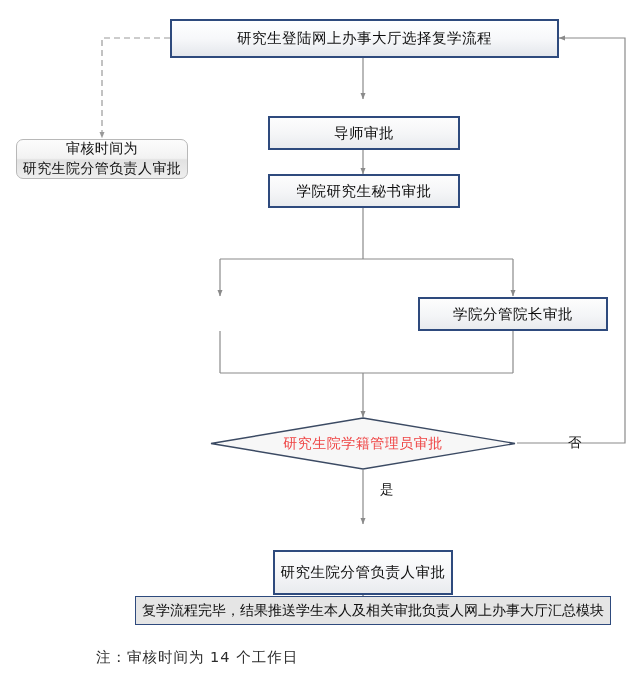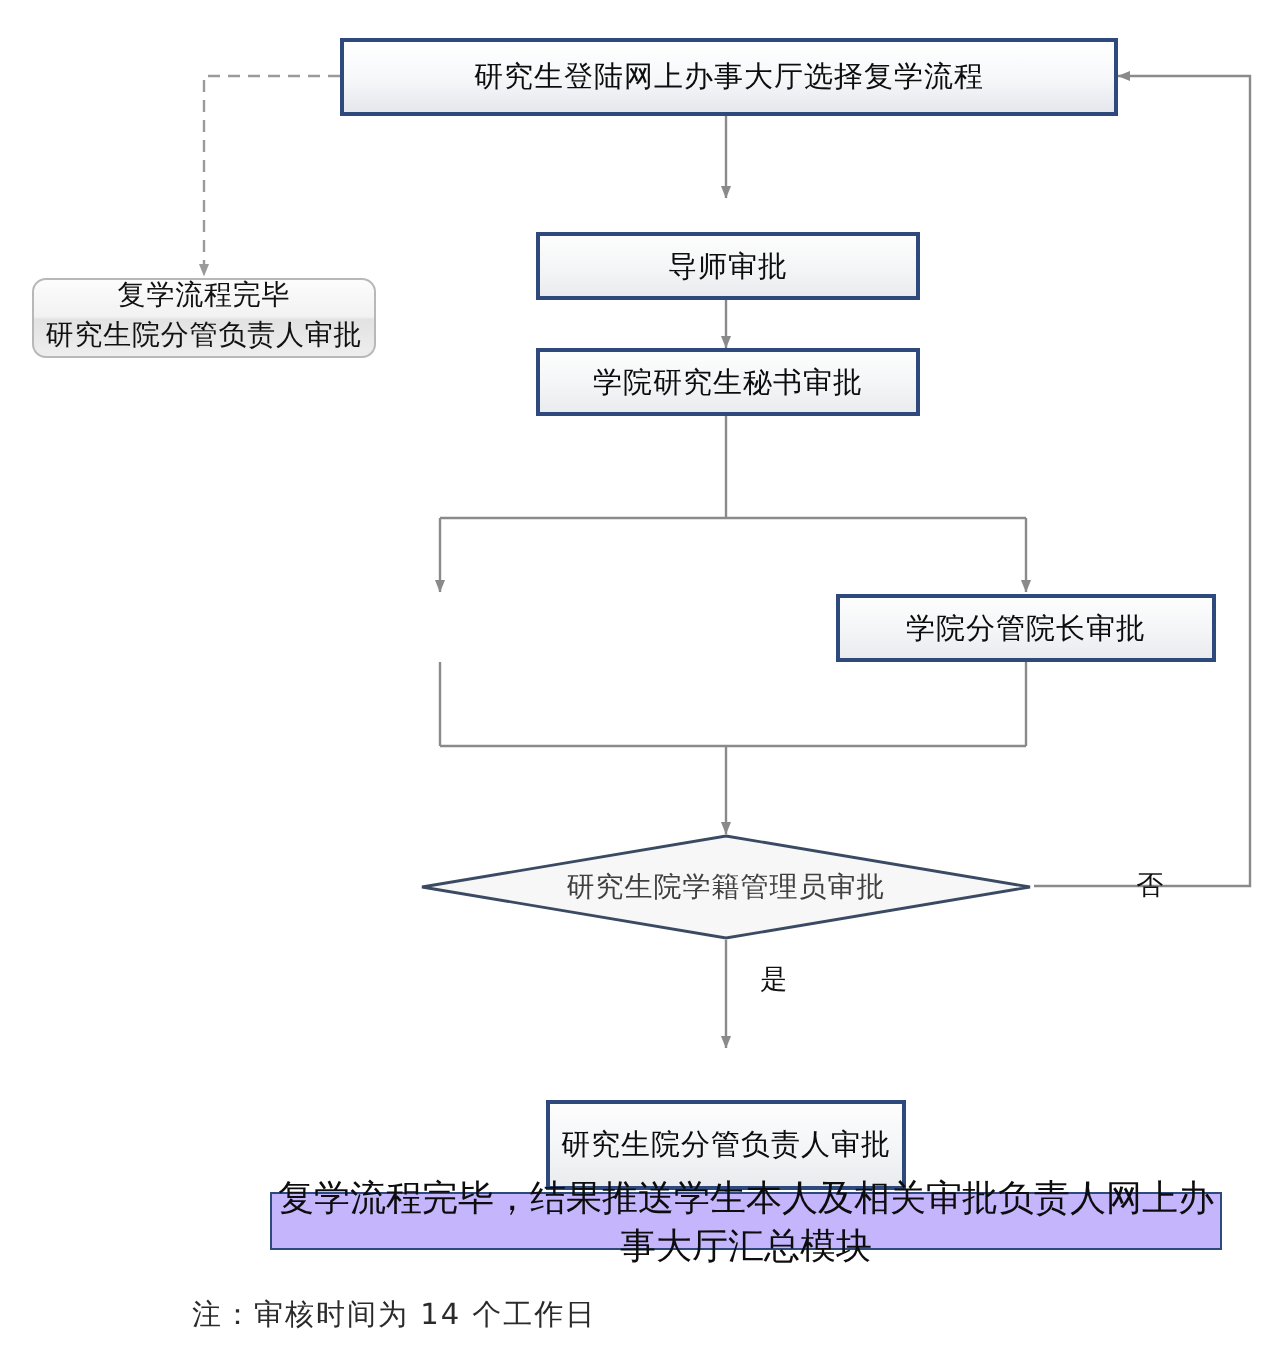--- a/index.html
+++ b/index.html
@@ -43,22 +43,22 @@
     font-weight: 500;
     text-align: center;
   }
   .proc.start {
     border-width: 2px;
     background: linear-gradient(to bottom, #ffffff 0%, #f7f8fa 50%, #e4e7ec 100%);
   }
   .proc.finish {
     border-width: 1px;
     border-color: #2e4a7d;
-    background: #c4b5fd;
-    font-size: 18px;
+    background: #e5e5e5;
+    font-size: 14px;
     letter-spacing: 0px;
   }
   
   .note-box {
     position: absolute;
     box-sizing: border-box;
     border: 1px solid #b8b8b8;
     border-radius: 7px;
     background: linear-gradient(to bottom, #fcfcfc 0%, #f2f2f2 48%, #e2e2e2 52%, #eeeeee 100%);
     display: flex;
@@ -74,21 +74,21 @@
   }
   
   .diamond-label {
     position: absolute;
     display: flex;
     align-items: center;
     justify-content: center;
     text-align: center;
     font-size: 14px;
     letter-spacing: 0.5px;
-    color: #404040;
+    color: #ef4444;
     z-index: 3;
   }
   .edge-label {
     position: absolute;
     font-size: 13.5px;
     color: #111111;
     z-index: 3;
     text-align: center;
     letter-spacing: 0.3px;
   }
@@ -156,21 +156,21 @@
   <svg style="position:absolute; left:209px; top:417px; width:308px; height:53px; z-index:2;" viewBox="0 0 308 53" xmlns="http://www.w3.org/2000/svg">
     <polygon points="154,1 306,26.5 154,52 2,26.5" fill="#f7f7f7" stroke="#3b4a63" stroke-width="1.4"></polygon>
   </svg>
   <div class="diamond-label" style="left:209px; top:417px; width:308px; height:53px;">研究生院学籍管理员审批</div>
 
   <div class="node proc" style="left:273px; top:550px; width:180px; height:45px;">研究生院分管负责人审批</div>
 
   <div class="node proc finish" style="left:135px; top:596px; width:476px; height:29px;">复学流程完毕，结果推送学生本人及相关审批负责人网上办事大厅汇总模块</div>
 
   <div class="note-box" style="left:16px; top:139px; width:172px; height:40px;">
-    <span>复学流程完毕</span>
+    <span>审核时间为</span>
     <span>研究生院分管负责人审批</span>
   </div>
 
   <div class="edge-label" style="left:560px; top:434px; width:30px;">否</div>
 
   <div class="edge-label" style="left:372px; top:481px; width:30px;">是</div>
 
   <div class="footnote" style="left:96px; top:648px;">注：审核时间为 14 个工作日</div>
 
 </div>

